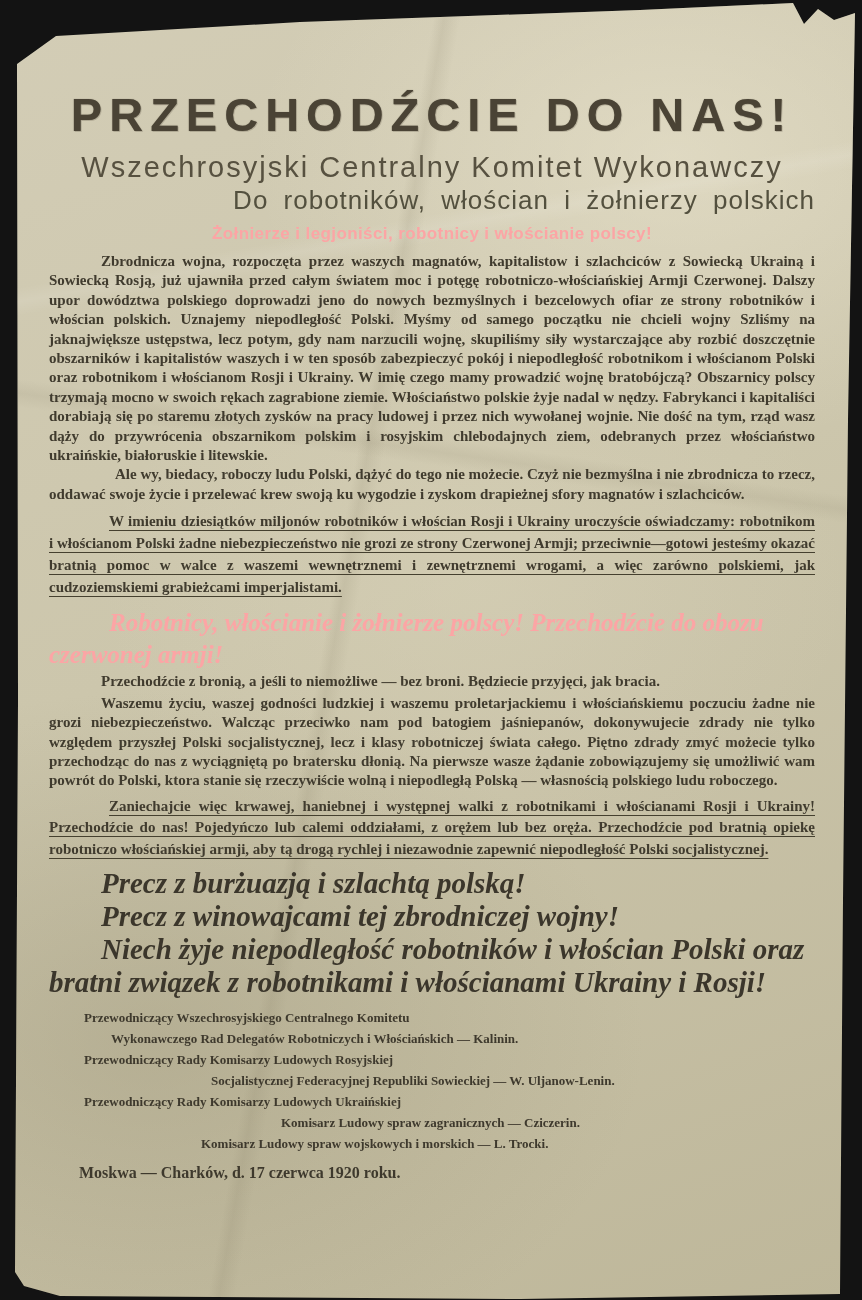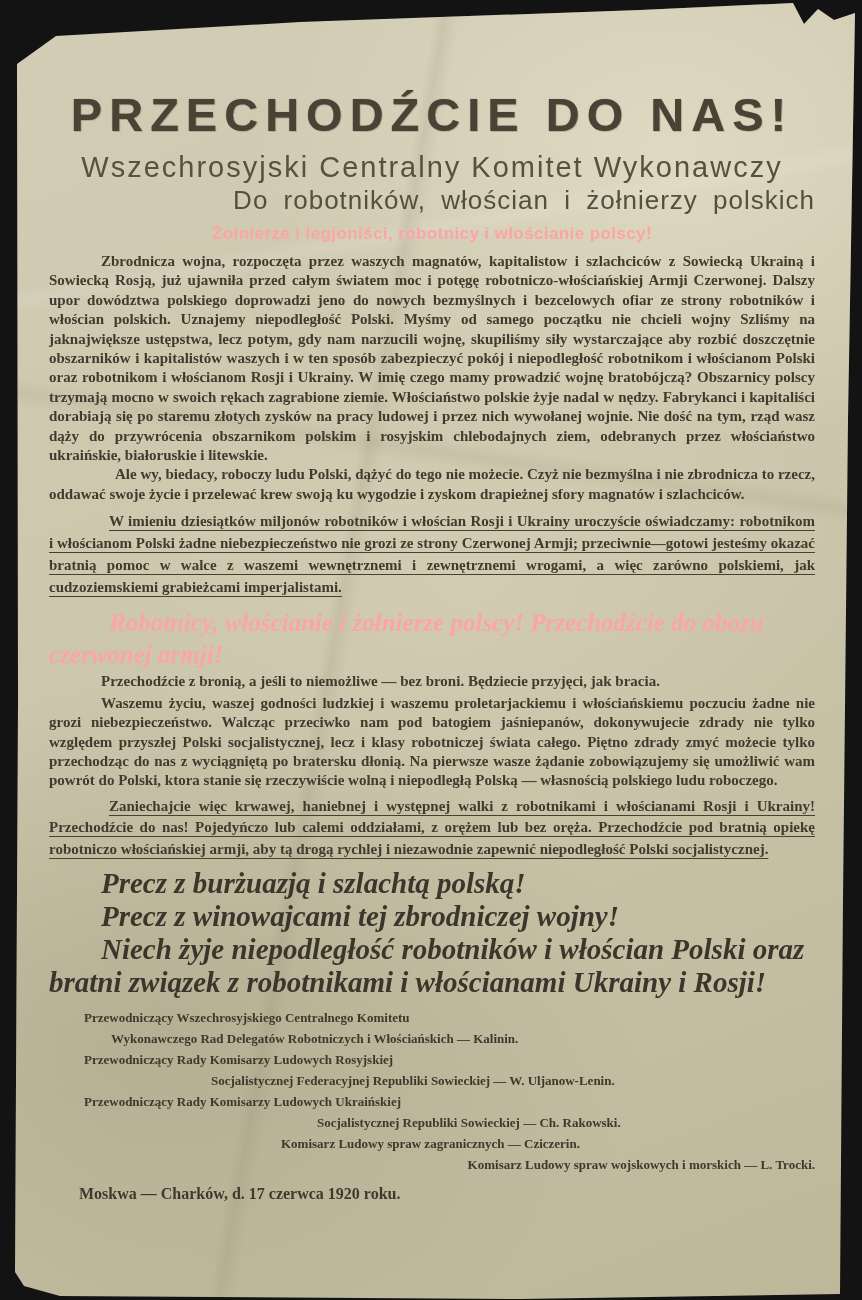--- a/index.html
+++ b/index.html
@@ -128,21 +128,21 @@
     color:#3e392d;
     white-space:nowrap;
   }
   .sig-0{margin-left:35px;}
   .sig-1{margin-left:62px;}
   .sig-2{margin-left:35px;}
   .sig-3{margin-left:162px;}
   .sig-4{margin-left:35px;}
   .sig-5{margin-left:268px;}
   .sig-6{margin-left:232px;}
-  .sig-7{margin-left:152px;text-align:right;}
+  .sig-7{margin-left:152px;}
   .dateline{
     margin-top:9px;margin-left:30px;
     font-weight:bold;
     font-size:16px;line-height:20px;
     color:#3e392d;
   }
 </style>
 </head>
 <body>
 
@@ -169,19 +169,18 @@
     <div class="slogan">Precz z winowajcami tej zbrodniczej wojny!</div>
     <div class="slogan">Niech żyje niepodległość robotników i włościan Polski oraz bratni związek z robotnikami i włościanami Ukrainy i Rosji!</div>
   </div>
 
   <div class="signatures">
     <div class="sig sig-0">Przewodniczący Wszechrosyjskiego Centralnego Komitetu</div>
     <div class="sig sig-1">Wykonawczego Rad Delegatów Robotniczych i Włościańskich — Kalinin.</div>
     <div class="sig sig-2">Przewodniczący Rady Komisarzy Ludowych Rosyjskiej</div>
     <div class="sig sig-3">Socjalistycznej Federacyjnej Republiki Sowieckiej — W. Uljanow-Lenin.</div>
     <div class="sig sig-4">Przewodniczący Rady Komisarzy Ludowych Ukraińskiej</div>
-    <div class="sig sig-5">Socjalistycznej Republiki Sowieckiej — Ch. Rakowski.</div>
     <div class="sig sig-6">Komisarz Ludowy spraw zagranicznych — Cziczerin.</div>
     <div class="sig sig-7">Komisarz Ludowy spraw wojskowych i morskich — L. Trocki.</div>
   </div>
 
   <div class="dateline">Moskwa — Charków, d. 17 czerwca 1920 roku.</div>
 </div>
 
 </body></html>

